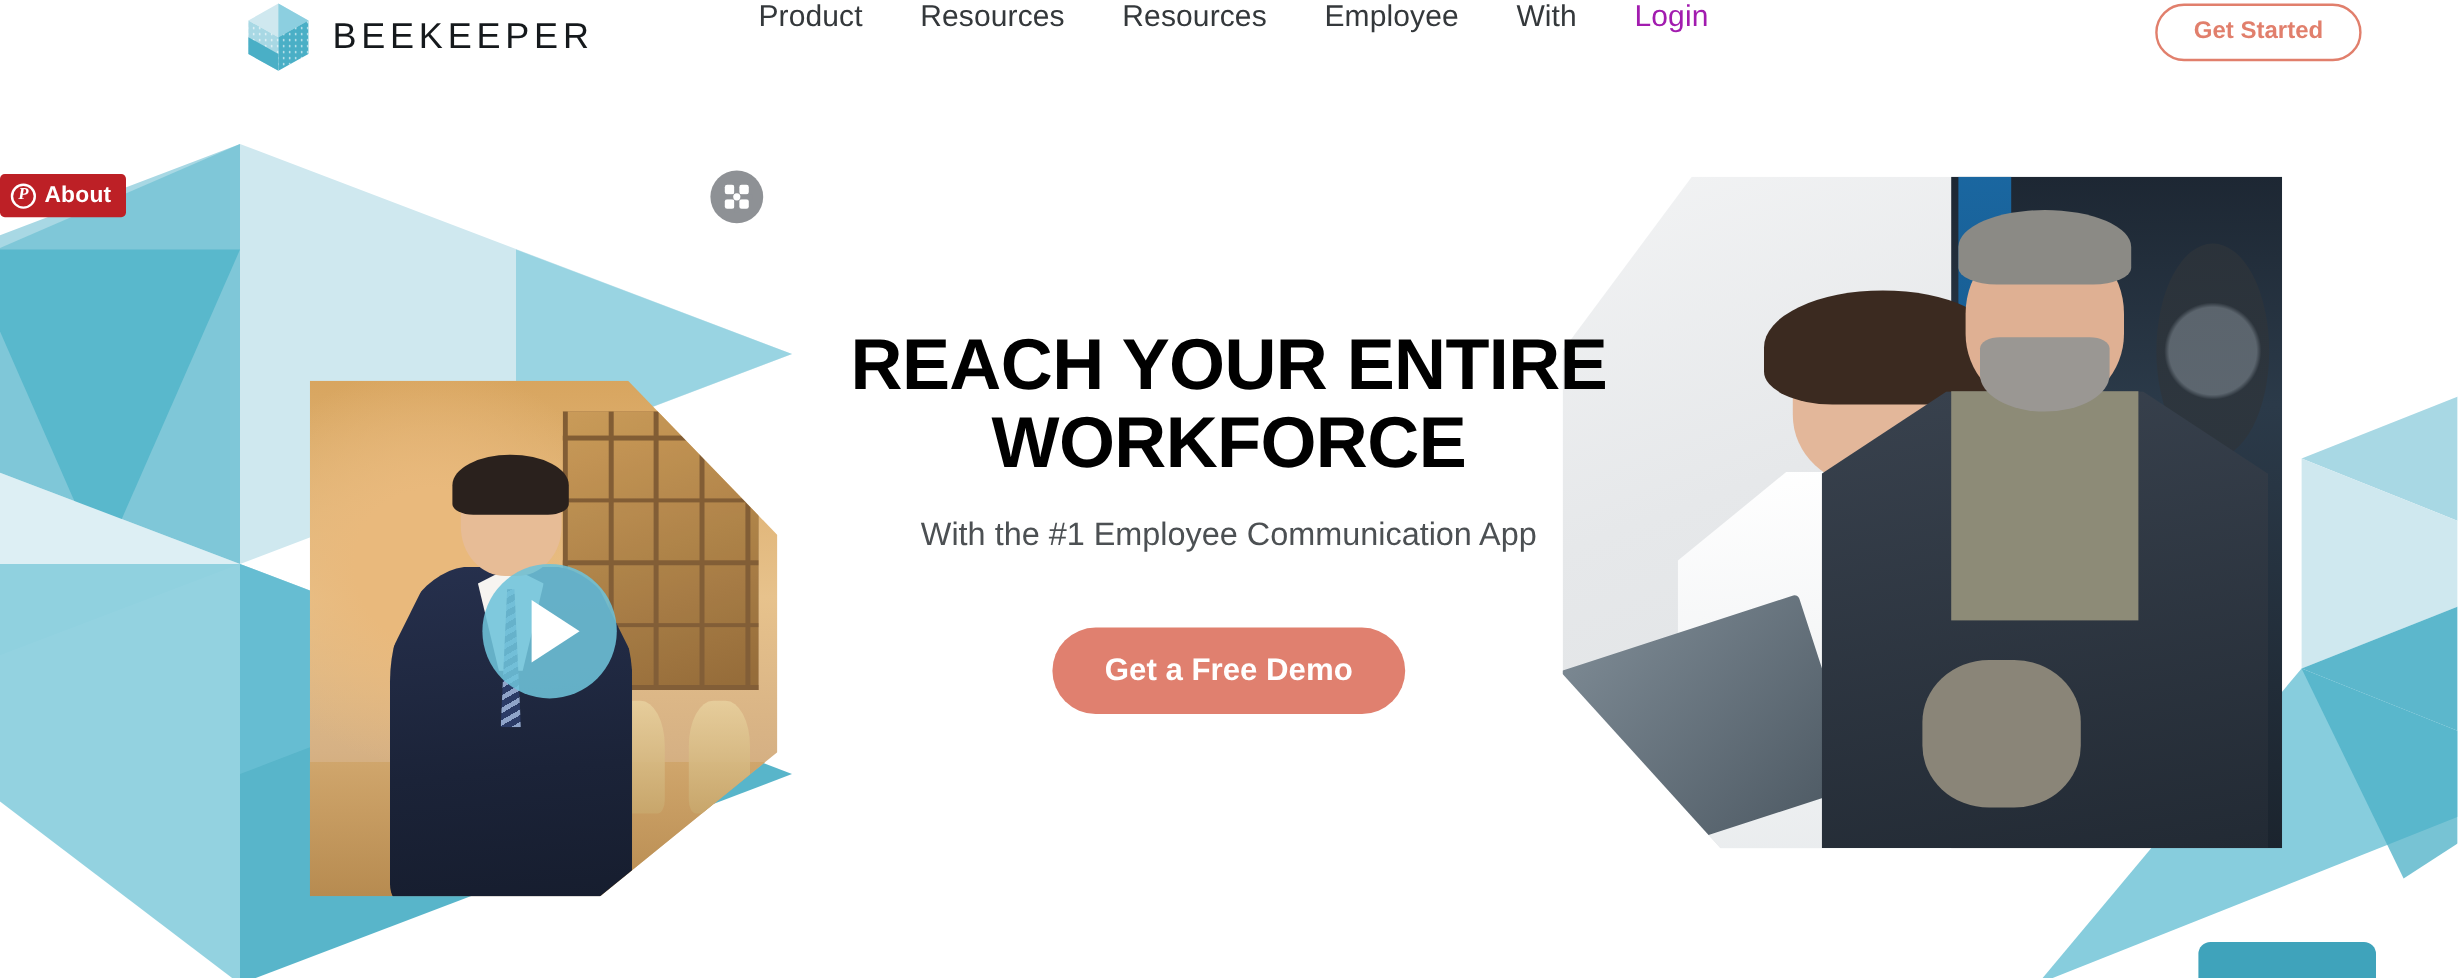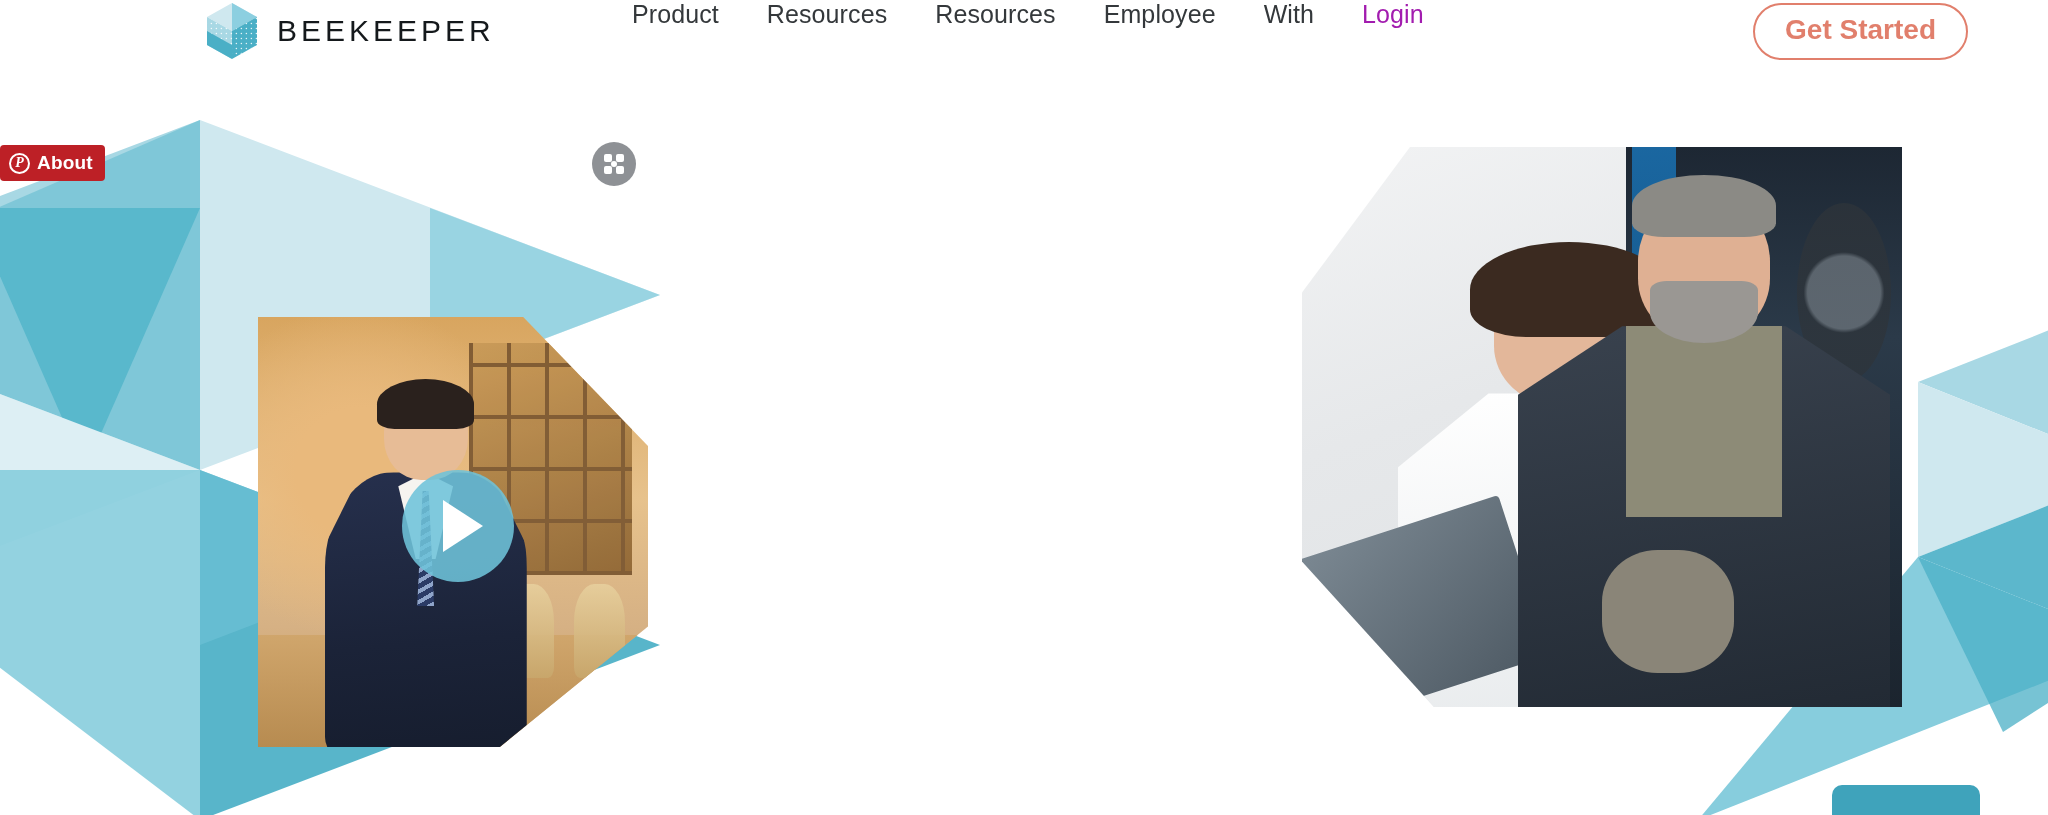--- a/index.html
+++ b/index.html
@@ -32,21 +32,21 @@
   .nav-item {
     font-size:25px; color:#34383b; padding:0 24px; cursor:pointer;
     white-space:nowrap; font-weight:400; letter-spacing:.1px;
   }
   .nav-item.accent { color:#a21caf; }
 
   #get-started {
     position:absolute; right:80px; top:3px;
     border:2.5px solid #e17f6c; color:#e17f6c; background:transparent;
     border-radius:40px; padding:10px 30px 12px 30px;
-    font-size:28px; font-weight:700; cursor:pointer; white-space:nowrap;
+    font-size:20px; font-weight:700; cursor:pointer; white-space:nowrap;
     font-family:"Liberation Sans", sans-serif; line-height:1.1;
   }
 
   
   #hero { position:absolute; top:72px; left:0; width:2048px; height:743px; background:#ffffff; }
 
   .hexwrap { position:absolute; top:0; }
   #hex-left  { left:-260px; top:48px;  width:920px; height:700px; }
   #hex-right { right:-90px; top:48px;  width:880px; height:700px; }
 
@@ -329,20 +329,25 @@
       <div>
         <div class="m-jacket"></div>
         <div class="m-shirt"></div>
         <div class="m-head"></div>
         <div class="m-hair"></div>
         <div class="m-beard"></div>
         <div class="m-rag"></div>
       </div>
     </div>
 
+    <div id="copy">
+      <h1 id="headline">REACH YOUR ENTIRE WORKFORCE</h1>
+      <p id="subtitle">With the #1 Employee Communication App</p>
+      <button id="cta-demo">Get a Free Demo</button>
+    </div>
 
   </div>
 
   <div id="pin-save">
     <span class="pin-glyph">P</span>
     <span class="pin-label">About</span>
   </div>
 
   <div id="move-handle">
     <svg width="26" height="26" viewBox="0 0 26 26">

